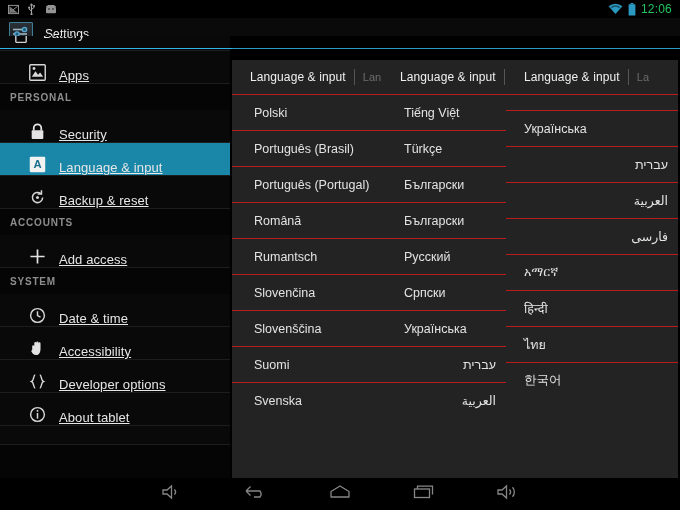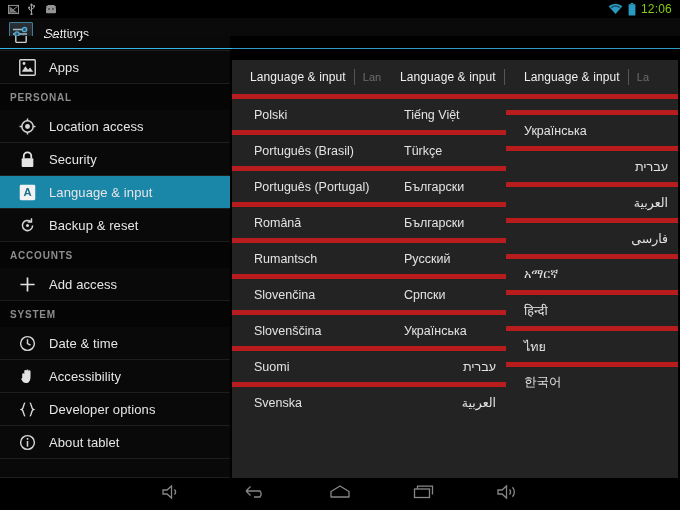--- a/index.html
+++ b/index.html
@@ -47,21 +47,21 @@
     padding-right: 8px;
   }
   .sb-icon {
     display: inline-flex;
     align-items: center;
     justify-content: center;
     opacity: .85;
   }
   .sb-clock {
     font-size: 12px;
-    color: #84cc16;
+    color: #22c55e;
     letter-spacing: .2px;
     line-height: 1;
   }
 
   
   .actionbar {
     position: absolute;
     top: 18px; left: 0;
     width: 680px;
     height: 31px;
@@ -122,25 +122,26 @@
     top: 0; left: 0;
     width: 230px;
     height: 442px;
     background: #050505;
     overflow: hidden;
   }
   .side-item {
     position: relative;
     height: 33px;
     display: flex;
-    align-items: center;
-    padding-left: 16px;
+    align-items: flex-end;
+    padding-left: 26px;
     box-sizing: border-box;
     border-bottom: 1px solid #1d1d1d;
     background: #090909;
+    text-decoration: underline;
   }
   .side-item.selected {
     background: #1b87a8;
   }
   .side-ico {
     width: 22px;
     height: 22px;
     flex: 0 0 22px;
     display: flex;
     align-items: center;
@@ -240,21 +241,21 @@
     margin: 0;
     list-style: none;
   }
   .lang-item {
     height: 36px;
     display: flex;
     align-items: center;
     padding-left: 22px;
     padding-right: 10px;
     box-sizing: border-box;
-    border-top: 5px solid #b91c1c;
+    border-top: 1px solid #b91c1c;
     font-size: 12.5px;
     color: #e3e3e3;
     white-space: nowrap;
     overflow: hidden;
   }
   .panel-3 .lang-item { padding-left: 18px; }
   .lang-item.rtl { direction: rtl; text-align: right; }
 
   
   .navbar {
@@ -369,30 +370,20 @@
             <rect x="0.8" y="0.8" width="16.4" height="16.4" rx="1" fill="none" stroke="#d6d6d6" stroke-width="1.5"></rect>
             <path d="M3 13.5 L6.8 7.8 L9.6 11.5 L11.8 9 L15 13.5 Z" fill="#d6d6d6"></path>
             <circle cx="5.3" cy="4.8" r="1.5" fill="#d6d6d6"></circle>
           </svg>
         </span>
         <span class="side-label">Apps</span>
       </div>
 
       <div class="side-header">PERSONAL</div>
 
-      <div class="side-item">
-        <span class="side-ico">
-          <svg class="sh" width="17" height="17" viewBox="0 0 18 18">
-            <circle cx="9" cy="9" r="6" fill="none" stroke="#d6d6d6" stroke-width="1.6"></circle>
-            <circle cx="9" cy="9" r="2.6" fill="#d6d6d6"></circle>
-            <path d="M9 0.6 L9 3.2 M9 14.8 L9 17.4 M0.6 9 L3.2 9 M14.8 9 L17.4 9" stroke="#d6d6d6" stroke-width="1.6"></path>
-          </svg>
-        </span>
-        <span class="side-label">Location access</span>
-      </div>
 
       <div class="side-item">
         <span class="side-ico">
           <svg class="sh" width="15" height="17" viewBox="0 0 16 18">
             <path d="M4 8 V5.3 a4 4 0 0 1 8 0 V8" fill="none" stroke="#e4e4e4" stroke-width="1.9"></path>
             <rect x="1.8" y="7.6" width="12.4" height="9.4" rx="1" fill="#e4e4e4"></rect>
           </svg>
         </span>
         <span class="side-label">Security</span>
       </div>

